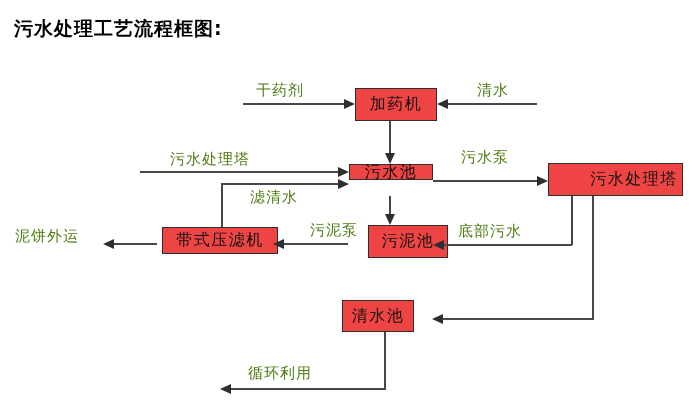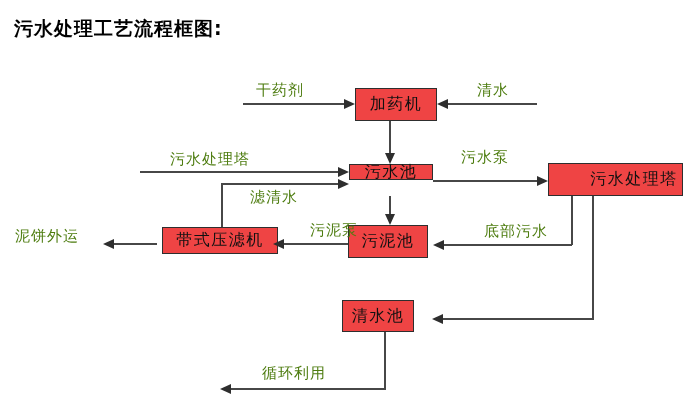--- a/index.html
+++ b/index.html
@@ -31,32 +31,32 @@
 </style>
 </head>
 <body>
 
 <div class="title">污水处理工艺流程框图:</div>
 
 <div class="node" style="left:355px;top:88px;width:82px;height:33px;">加药机</div>
 <div class="node" style="left:349px;top:164px;width:84px;height:16px;">污水池</div>
 <div class="node" style="left:548px;top:163px;width:135px;height:33px;padding-left:37px;">污水处理塔</div>
 <div class="node" style="left:162px;top:227px;width:116px;height:27px;">带式压滤机</div>
-<div class="node" style="left:348px;top:225px;width:80px;height:33px;">污泥池</div>
+<div class="node" style="left:368px;top:225px;width:80px;height:33px;">污泥池</div>
 <div class="node" style="left:342px;top:300px;width:72px;height:32px;">清水池</div>
 
 <div class="lbl" style="left:256px;top:81px;">干药剂</div>
 <div class="lbl" style="left:477px;top:81px;">清水</div>
 <div class="lbl" style="left:170px;top:150px;">污水处理塔</div>
 <div class="lbl" style="left:250px;top:188px;">滤清水</div>
 <div class="lbl" style="left:449px;top:148px;margin-left:12px;">污水泵</div>
-<div class="lbl" style="left:484px;top:222px;">底部污水</div>
+<div class="lbl" style="left:458px;top:222px;">底部污水</div>
 <div class="lbl" style="left:286px;top:221px;margin-left:24px;">污泥泵</div>
 <div class="lbl" style="left:15px;top:227px;">泥饼外运</div>
-<div class="lbl" style="left:262px;top:364px;">循环利用</div>
+<div class="lbl" style="left:248px;top:364px;">循环利用</div>
 
 <div class="hline" style="left:243px;top:103px;width:101px;"></div>
 <div class="arr right" style="left:344px;top:99px;"></div>
 
 <div class="hline" style="left:448px;top:103px;width:89px;"></div>
 <div class="arr left" style="left:437px;top:99px;"></div>
 
 <div class="vline" style="left:389px;top:121px;height:33px;"></div>
 <div class="arr down" style="left:385px;top:153px;"></div>
 

